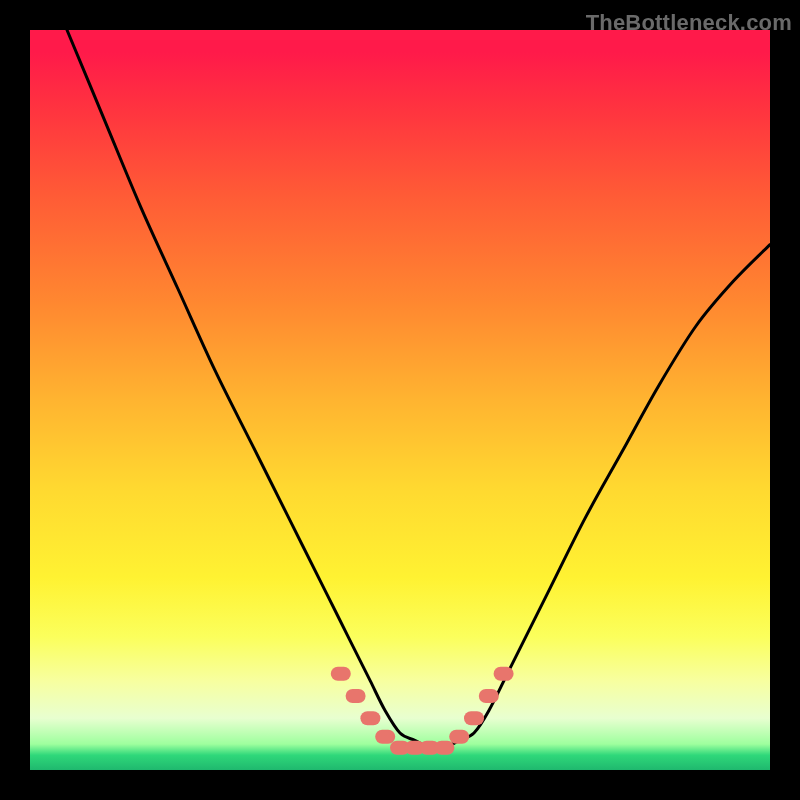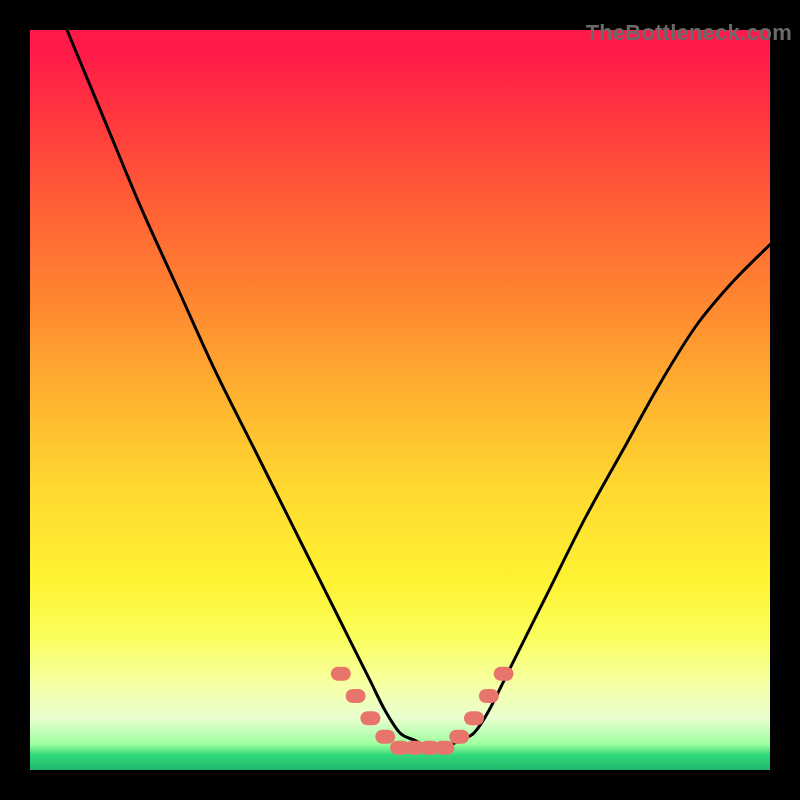--- a/index.html
+++ b/index.html
@@ -37,21 +37,21 @@
       #fbff5c 82%,
       #f7ffa0 88%,
       #e8ffd0 93%,
       #9eff9e 96.5%,
       #2fd87a 98%,
       #1fb86e 100%
     );
   }
   .watermark {
     position: absolute;
-    top: 20px;
+    top: 10px;
     right: 8px;
     font-family: Arial, Helvetica, sans-serif;
     font-size: 22px;
     font-weight: 600;
     color: #6a6a6a;
     letter-spacing: 0.2px;
   }
   svg.curve {
     position: absolute;
     left: 0;

